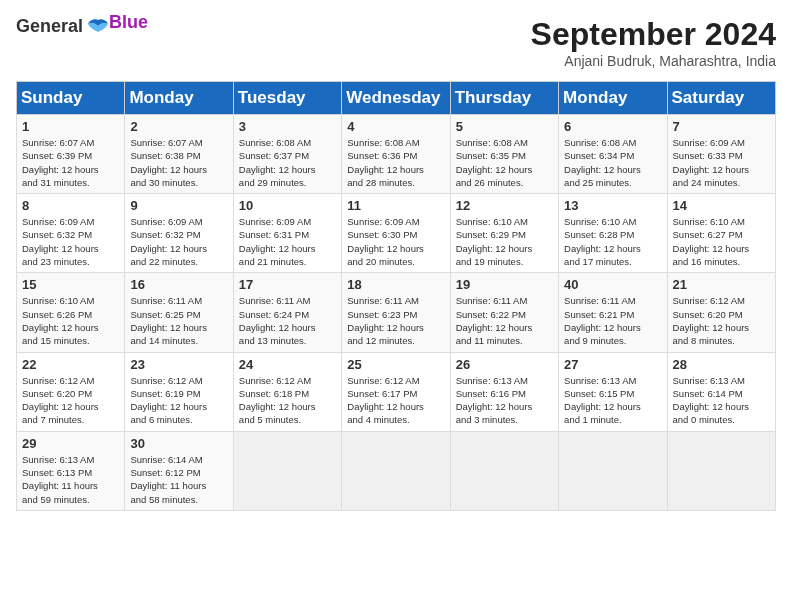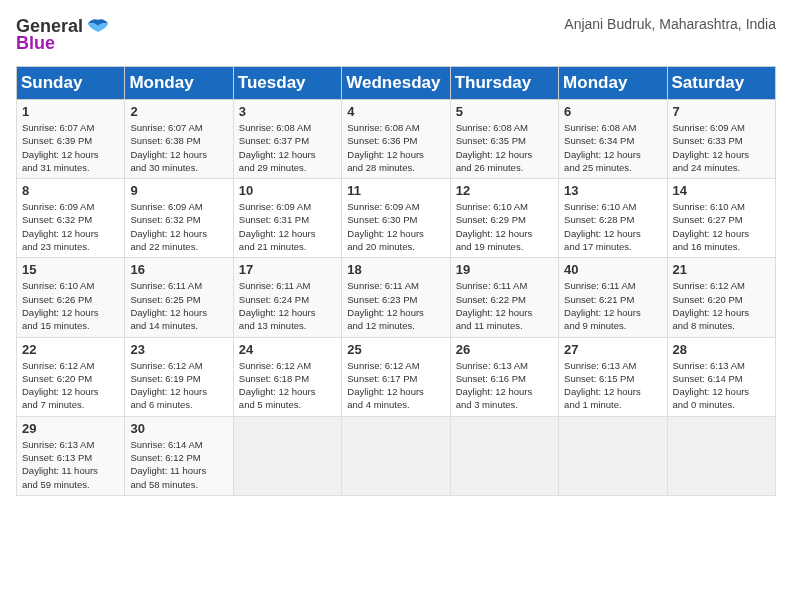--- a/index.html
+++ b/index.html
@@ -11,21 +11,21 @@
       padding: 16px;
     }
     .header-area {
       display: flex;
       justify-content: space-between;
       align-items: flex-start;
       margin-bottom: 12px;
     }
     .logo {
       display: flex;
-      flex-direction: column;
+      flex-direction: row;
       align-items: flex-start;
     }
     .logo-row {
       display: flex;
       align-items: center;
       gap: 2px;
     }
     .title-area {
       text-align: right;
     }
@@ -90,20 +90,21 @@
     <div class="logo-row">
       <span style="font-size:18px;font-weight:bold;color:#333;">General</span>
       <svg width="22" height="18" viewBox="0 0 22 18" style="margin-left:2px;">
         <path d="M11 2 C13 0, 20 2, 21 6 C18 4, 14 5, 11 8 C8 5, 4 4, 1 6 C2 2, 9 0, 11 2Z" fill="#1a6bbf"></path>
         <path d="M11 8 C14 5, 18 4, 21 6 C19 10, 15 12, 11 14 C7 12, 3 10, 1 6 C4 4, 8 5, 11 8Z" fill="#1a9bef" opacity="0.7"></path>
       </svg>
     </div>
     <span style="font-size:18px;font-weight:bold;color:#a21caf;margin-top:-4px;">Blue</span>
   </div>
   <div class="title-area">
+    <div class="month-title">September 2024</div>
     <div class="location-title">Anjani Budruk, Maharashtra, India</div>
   </div>
 </div>
 
 <table class="calendar">
   <thead>
     <tr id="header-row">
         <th>Sunday</th>
         <th>Monday</th>
         <th>Tuesday</th>

